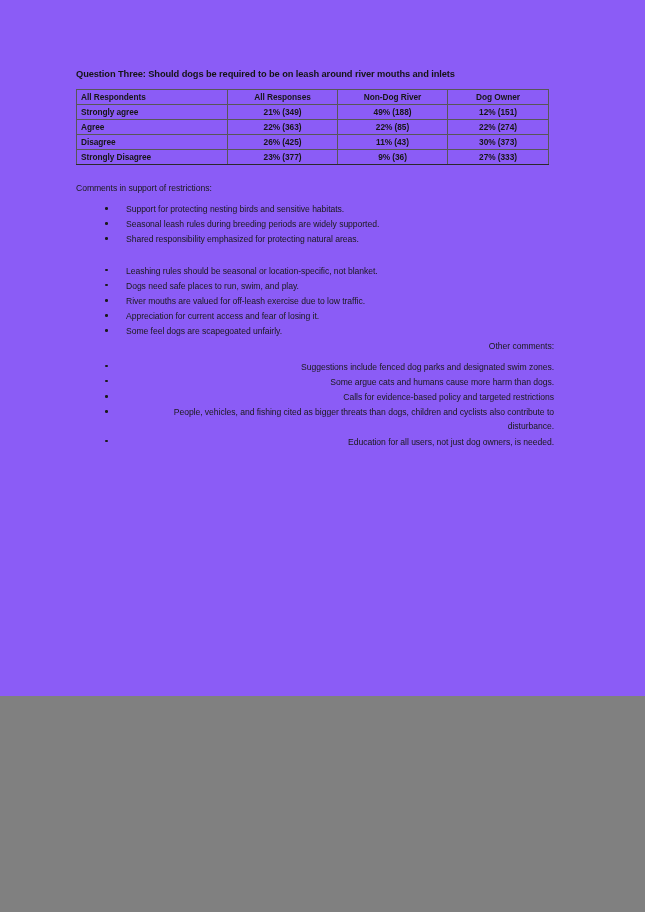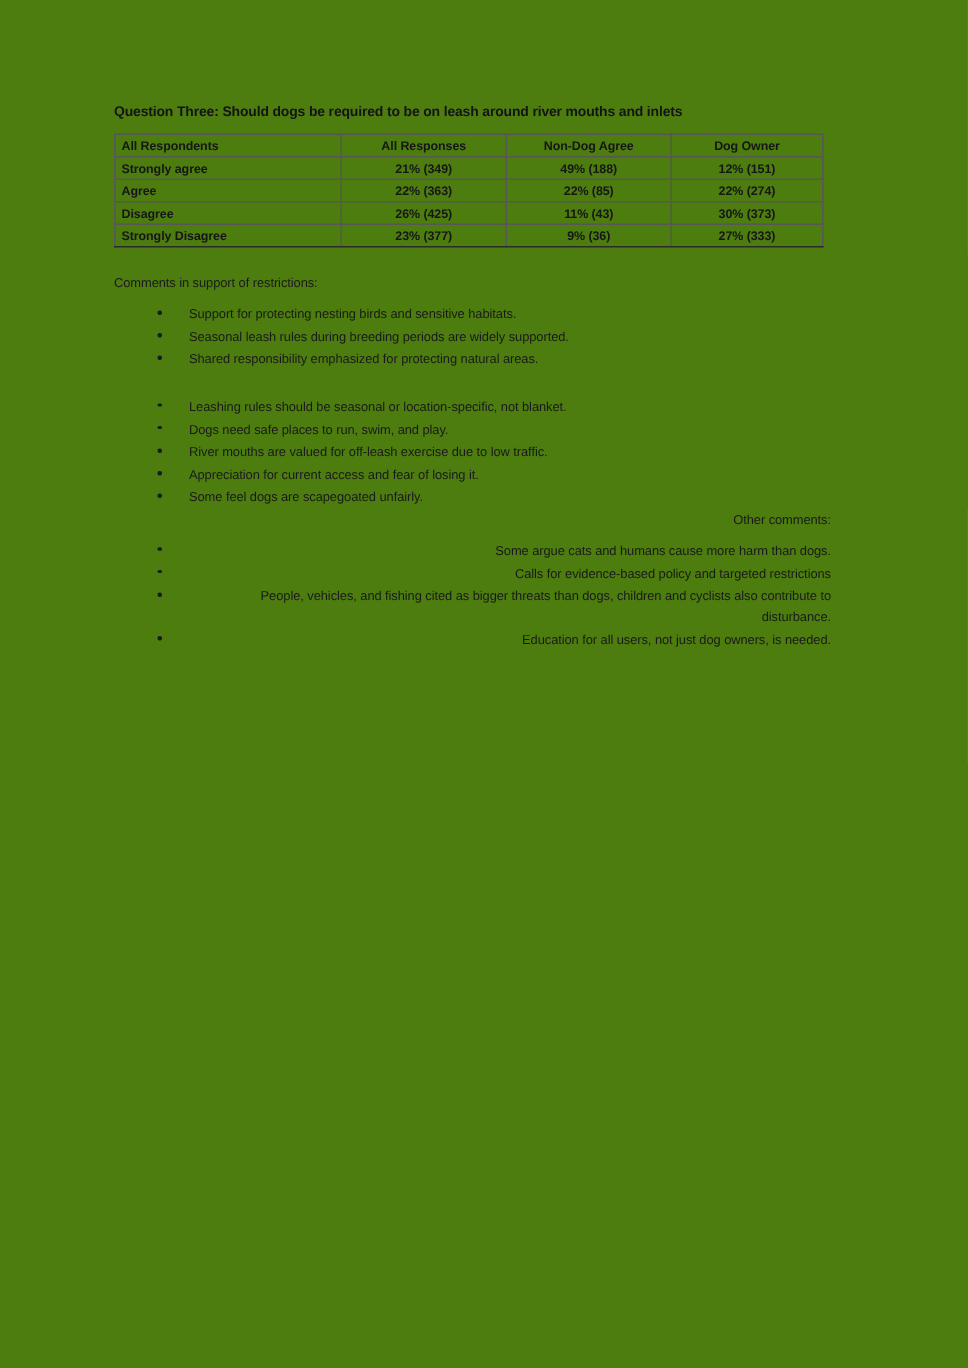--- a/index.html
+++ b/index.html
@@ -13,22 +13,22 @@
     font-family: "Liberation Sans", sans-serif;
     color: #1b1b1b;
     overflow: hidden;
   }
 
   .page {
     position: absolute;
     left: 0;
     top: 0;
     width: 645px;
-    height: 912px;
-    background: #4d7c0f;
+    height: 696px;
+    background: #8b5cf6;
   }
 
   .content {
     position: absolute;
     left: 76px;
     top: 68px;
     width: 478px;
   }
 
   .question-title {
@@ -139,21 +139,21 @@
       <colgroup>
         <col class="c0">
           <col class="c1">
           <col class="c2">
           <col class="c3">
       </colgroup>
       <thead>
         <tr>
           <td class="lbl">All Respondents</td>
           <td class="val">All Responses</td>
-          <td class="val">Non-Dog Agree</td>
+          <td class="val">Non-Dog River</td>
           <td class="val">Dog Owner</td>
         </tr>
       </thead>
       <tbody>
         <tr>
           <td class="lbl">Strongly agree</td>
           <td class="val">21% (349)</td>
           <td class="val">49% (188)</td>
           <td class="val">12% (151)</td>
         </tr>
@@ -193,21 +193,21 @@
         <li><span class="bullet-dot"></span><span>Dogs need safe places to run, swim, and play.</span></li>
         <li><span class="bullet-dot"></span><span>River mouths are valued for off-leash exercise due to low traffic.</span></li>
         <li><span class="bullet-dot"></span><span>Appreciation for current access and fear of losing it.</span></li>
         <li><span class="bullet-dot"></span><span>Some feel dogs are scapegoated unfairly.</span></li>
       </ul>
     </div>
 
     <div class="section tight">
       <p class="section-heading">Other comments:</p>
       <ul class="bullets wide">
-        <li><span class="bullet-dot"></span></li>
+        <li><span class="bullet-dot"></span><span>Suggestions include fenced dog parks and designated swim zones.</span></li>
         <li><span class="bullet-dot"></span><span>Some argue cats and humans cause more harm than dogs.</span></li>
         <li><span class="bullet-dot"></span><span>Calls for evidence-based policy and targeted restrictions</span></li>
         <li><span class="bullet-dot"></span><span>People, vehicles, and fishing cited as bigger threats than dogs, children and cyclists also contribute to disturbance.</span></li>
         <li><span class="bullet-dot"></span><span>Education for all users, not just dog owners, is needed.</span></li>
       </ul>
     </div>
 
   </div>
 </div>
 

